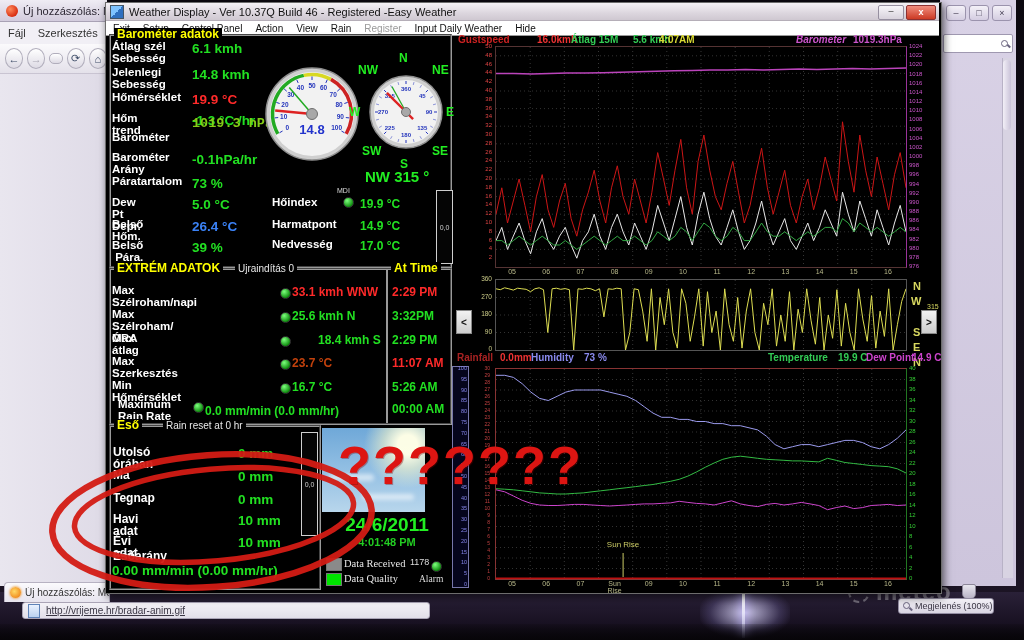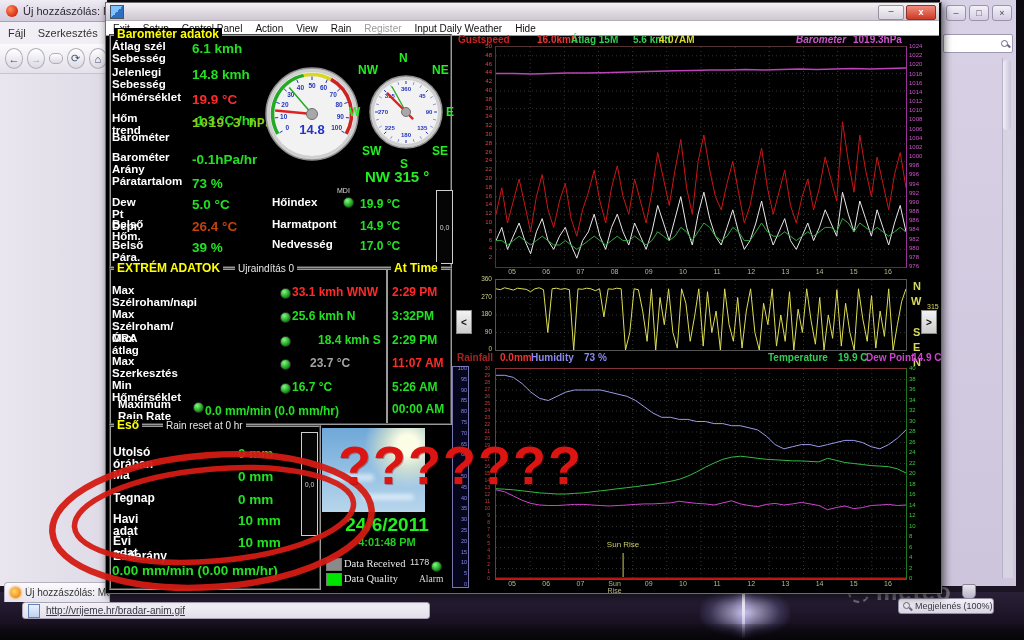--- a/index.html
+++ b/index.html
@@ -154,20 +154,21 @@
 </div>
 <div class="abs z1" id="shield"></div>
 <div class="abs z1" id="zoom-btn">
   <span class="mag"></span>
   <span>Megjelenés (100%)</span>
 </div>
 
 <div class="abs z2" id="wd">
   <div class="abs" id="wd-titlebar">
     <span id="wd-icon"></span>
+    <span class="t">Weather Display - Ver 10.37Q Build 46 - Registered  -Easy Weather</span>
     <span id="wd-btns">
       <span id="wd-min">–</span>
       <span id="wd-close">x</span>
     </span>
   </div>
   <div class="abs" id="wd-menubar">
     <span>Exit</span>
     <span>Setup</span>
     <span>Control Panel</span>
     <span>Action</span>
@@ -198,22 +199,22 @@
     <div style="left: 112px; top: 131px; position: absolute;" class="lbl">Barométer</div>
     <div style="left: 192px; top: 116px; color: #84cc16; position: absolute; font-family: Liberation Mono, monospace;" class="val">1019.3 hPa</div>
     <div style="left: 112px; top: 151px; position: absolute;" class="lbl">Barométer
 Arány</div>
     <div style="left: 192px; top: 152px; color: rgb(34, 224, 34); position: absolute;" class="val">-0.1hPa/hr</div>
     <div style="left: 112px; top: 175px; position: absolute;" class="lbl">Páratartalom</div>
     <div style="left: 192px; top: 176px; color: rgb(34, 224, 34); position: absolute;" class="val">73 %</div>
     <div style="left: 112px; top: 196px; position: absolute;" class="lbl">Dew Pt Depr.</div>
     <div style="left: 192px; top: 197px; color: rgb(34, 224, 34); position: absolute;" class="val">5.0 °C</div>
     <div style="left: 112px; top: 218px; position: absolute;" class="lbl">Belső Hőm.</div>
-    <div style="left: 192px; top: 219px; color: #c2410c; position: absolute;" class="val">26.4 °C</div>
-    <div style="left: 112px; top: 239px; position: absolute;" class="lbl">Belső Pára.</div>
+    <div style="left: 192px; top: 219px; color: #3b82f6; position: absolute;" class="val">26.4 °C</div>
+    <div style="left: 112px; top: 239px; position: absolute; text-align: right;" class="lbl">Belső Pára.</div>
     <div style="left: 192px; top: 240px; color: rgb(34, 224, 34); position: absolute;" class="val">39 %</div>
     <div style="left: 272px; top: 196px; position: absolute;" class="lbl">Hőindex</div>
     <div style="left: 360px; top: 197px; color: rgb(34, 224, 34); position: absolute;" class="val2">19.9 °C</div>
     <div style="left: 272px; top: 218px; position: absolute;" class="lbl">Harmatpont</div>
     <div style="left: 360px; top: 219px; color: rgb(34, 224, 34); position: absolute;" class="val2">14.9 °C</div>
     <div style="left: 272px; top: 238px; position: absolute;" class="lbl">Nedvesség</div>
     <div style="left: 360px; top: 239px; color: rgb(34, 224, 34); position: absolute;" class="val2">17.0 °C</div>
   </div>
 
 <div class="abs z3" id="gauge-wind" style="left:264px;top:66px;width:96px;height:96px;"><svg viewBox="0 0 96 96" width="96" height="96">
@@ -318,21 +319,21 @@
     <div style="left: 112px; top: 308px; position: absolute;" class="lbl">Max Szélroham/ÓRA</div>
     <div style="left: 280px; top: 312px; position: absolute;" class="led"></div>
     <div style="left: 292px; top: 309px; color: rgb(34, 224, 34); position: absolute;" class="val2">25.6 kmh  N</div>
     <div style="left: 392px; top: 309px; color: rgb(34, 224, 34); position: absolute;" class="val2">3:32PM</div>
     <div style="left: 112px; top: 332px; position: absolute;" class="lbl">Max átlag</div>
     <div style="left: 280px; top: 336px; position: absolute;" class="led"></div>
     <div style="left: 292px; top: 333px; color: rgb(34, 224, 34); position: absolute; margin-left: 26px;" class="val2">18.4 kmh   S</div>
     <div style="left: 392px; top: 333px; color: rgb(34, 224, 34); position: absolute;" class="val2">2:29 PM</div>
     <div style="left: 112px; top: 355px; position: absolute;" class="lbl">Max Szerkesztés</div>
     <div style="left: 280px; top: 359px; position: absolute;" class="led"></div>
-    <div style="left: 292px; top: 356px; color: #a3a3a3; position: absolute; margin-left: 18px;" class="val2">23.7 °C</div>
+    <div style="left: 292px; top: 356px; color: #c2410c; position: absolute;" class="val2">23.7 °C</div>
     <div style="left: 392px; top: 356px; color: rgb(255, 42, 42); position: absolute;" class="val2">11:07 AM</div>
     <div style="left: 112px; top: 379px; position: absolute;" class="lbl">Min Hőmérséklet</div>
     <div style="left: 280px; top: 383px; position: absolute;" class="led"></div>
     <div style="left: 292px; top: 380px; color: rgb(34, 224, 34); position: absolute;" class="val2">16.7 °C</div>
     <div style="left: 392px; top: 380px; color: rgb(34, 224, 34); position: absolute;" class="val2">5:26 AM</div>
     <div style="left: 118px; top: 398px; position: absolute;" class="lbl">Maximum
 Rain Rate</div>
     <div style="left: 193px; top: 402px; position: absolute;" class="led"></div>
     <div style="left: 205px; top: 404px; color: rgb(34, 224, 34); position: absolute;" class="val2">0.0 mm/min (0.0 mm/hr)</div>
     <div style="left: 392px; top: 402px; color: rgb(34, 224, 34); position: absolute;" class="val2">00:00 AM</div>

